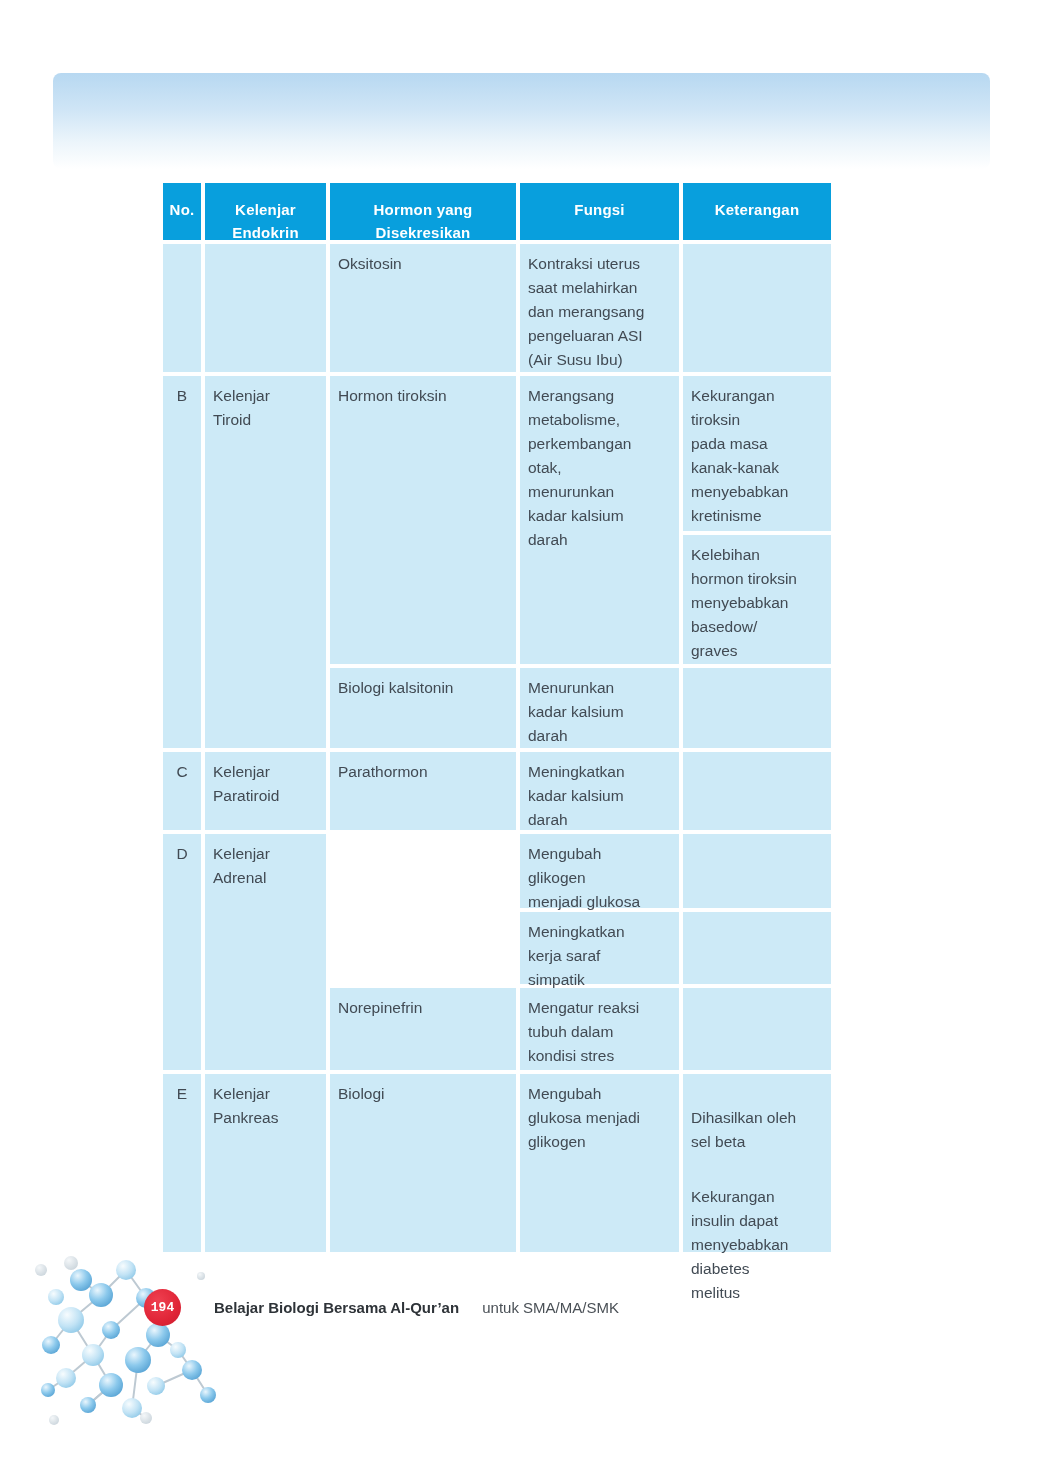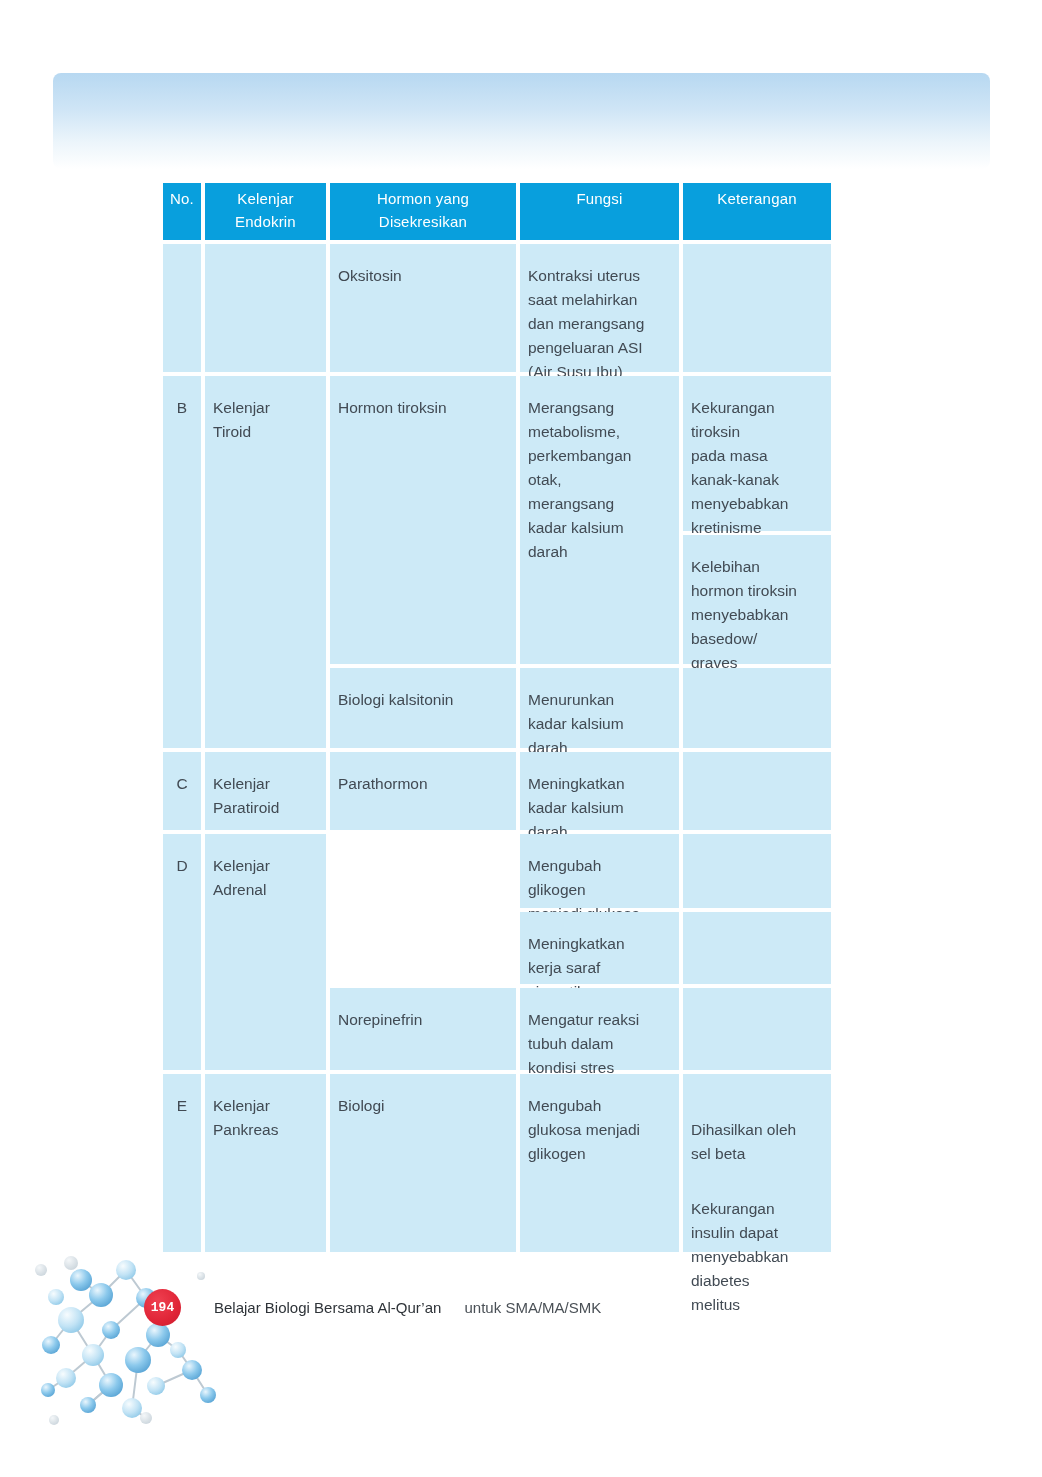--- a/index.html
+++ b/index.html
@@ -13,44 +13,44 @@
     background:linear-gradient(180deg,#b7d8f1 0%,#cfe5f6 38%,#ecf5fb 72%,#ffffff 100%);
   }
   .tbl {
     position:absolute; left:163px; top:183px;
     display:grid;
     grid-template-columns:38px 121px 186px 159px 148px;
     grid-template-rows:57px 128px 155px 129px 80px 78px 74px 72px 82px 178px;
     gap:4px;
   }
   .th {
-    background:#089fdd; color:#ffffff; font-weight:normal;
+    background:#089fdd; color:#ffffff; font-weight:bold;
     font-size:15px; line-height:23px; text-align:center;
-    padding-top:4px; white-space:pre-line; letter-spacing:0.2px;
+    padding-top:15px; white-space:pre-line; letter-spacing:0.2px;
   }
   .td {
     background:#cdeaf7; color:#414a53;
     font-size:15.5px; line-height:24px;
-    padding:20px 5px 0 8px; white-space:pre-line;
+    padding:8px 5px 0 8px; white-space:pre-line;
   }
   .td.no { text-align:center; padding-left:0; padding-right:0; }
   .td .para2 { margin-top:7px; }
   .molecules { position:absolute; left:24px; top:1250px; z-index:1; }
   .badge {
     position:absolute; left:144px; top:1289px; width:37px; height:37px;
     border-radius:50%; z-index:2;
     background:radial-gradient(circle at 38% 32%, #ef4050 0%, #e02537 60%, #c91c2d 100%);
     color:#ffffff; font-weight:bold; font-size:13px;
     display:flex; align-items:center; justify-content:center;font-family:Liberation Mono, monospace;
   }
   .footer-line {
     position:absolute; left:214px; top:1299px; z-index:2;
     font-size:15px; color:#34393f; white-space:nowrap;
   }
-  .footer-line .title { font-weight:normal; color:#2e3338;margin-top:20px; }
+  .footer-line .title { font-weight:bold; color:#2e3338;margin-top:20px; }
   .footer-line .subtitle { font-weight:normal; color:#4a5056; margin-left:19px; }
 </style>
 </head>
 <body>
 
 <div class="page">
 
   <div class="band"></div>
 
   <div class="tbl">
@@ -74,21 +74,21 @@
     <div class="td" style="grid-area:2/5"></div>
 
     <div class="td no" style="grid-area:3/1/6/2">B</div>
     <div class="td" style="grid-area:3/2/6/3">Kelenjar
 Tiroid</div>
     <div class="td" style="grid-area:3/3/5/4">Hormon tiroksin</div>
     <div class="td" style="grid-area:3/4/5/5">Merangsang
 metabolisme,
 perkembangan
 otak,
-merangsang
+menurunkan
 kadar kalsium
 darah</div>
     <div class="td" style="grid-area:3/5">Kekurangan
 tiroksin
 pada masa
 kanak-kanak
 menyebabkan
 kretinisme</div>
     <div class="td" style="grid-area:4/5">Kelebihan
 hormon tiroksin

